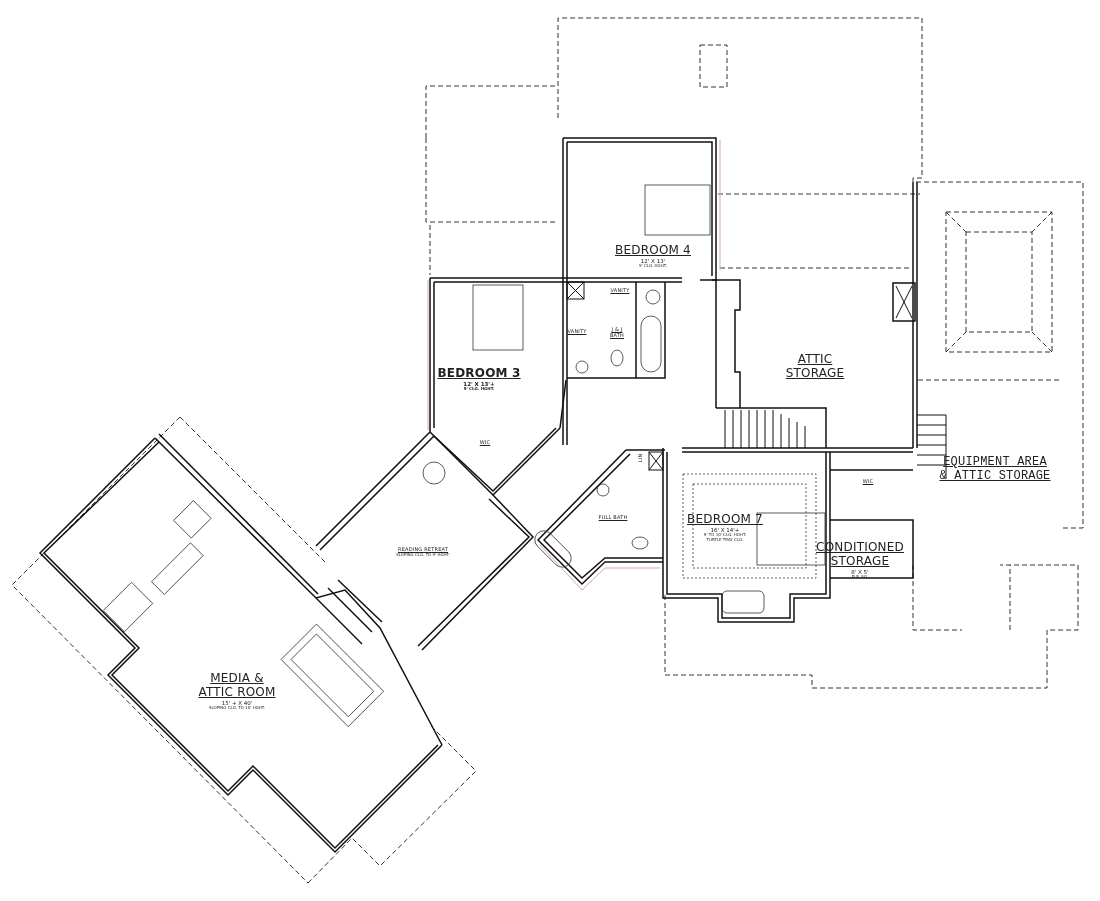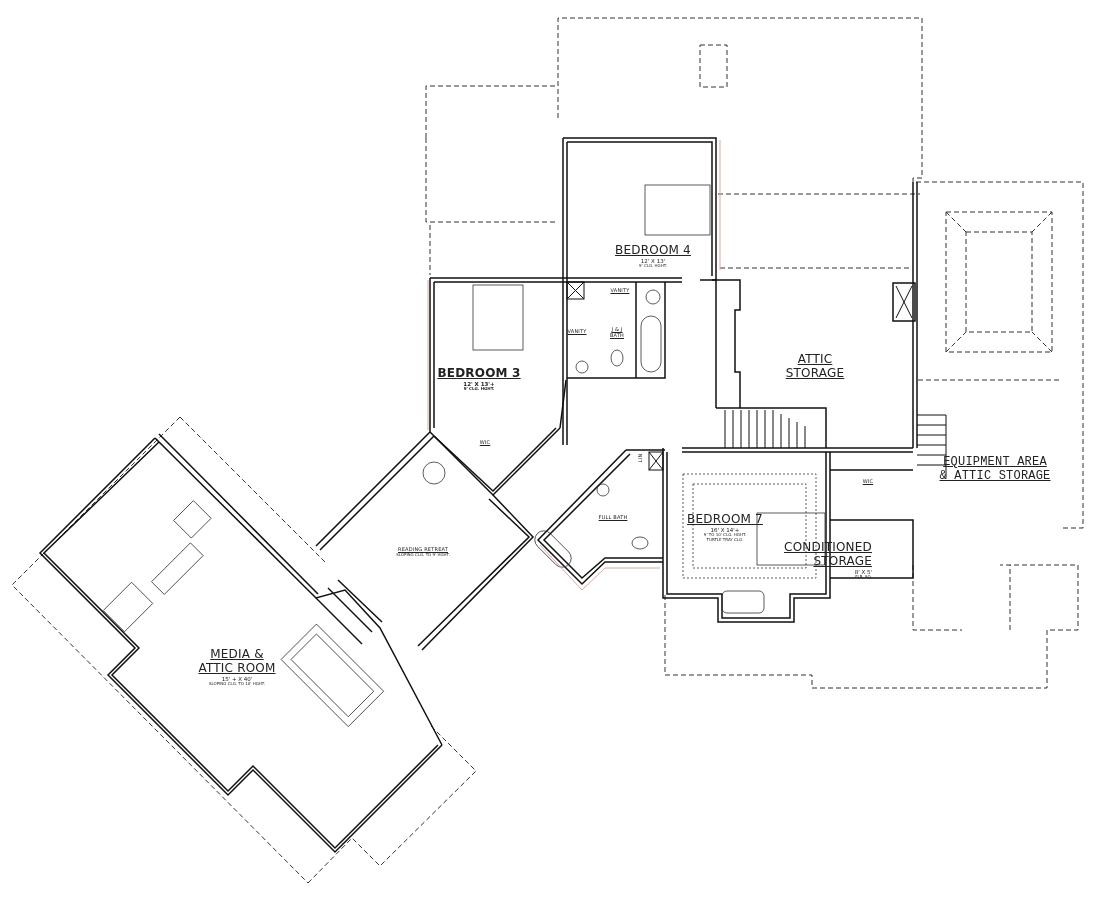--- a/index.html
+++ b/index.html
@@ -207,28 +207,28 @@
   <div class="name">FULL BATH</div>
 </div>
 
 <div class="lbl" style="left:725px; top:513px;">
   <div class="name">BEDROOM 7</div>
   <div class="dim">16' X 14'+</div>
   <div class="note">9' TO 10' CLG. HGHT.</div>
   <div class="note">TURTLE TRAY CLG.</div>
 </div>
 
-<div class="lbl" style="left:828px; top:541px;text-align:right;">
+<div class="lbl" style="left:860px; top:541px;">
   <div class="name">CONDITIONED</div>
   <div class="name">STORAGE</div>
   <div class="dim">8' X 5'</div>
   <div class="note">FLR. SQ.</div>
 </div>
 
-<div class="lbl" style="left:237px; top:648px;">
+<div class="lbl" style="left:237px; top:672px;">
   <div class="name">MEDIA &amp;</div>
   <div class="name">ATTIC ROOM</div>
   <div class="dim">15' + X 40'</div>
   <div class="note">SLOPING CLG. TO 10' HGHT.</div>
 </div>
 
 <div class="lbl small" style="left:641px; top:455px; transform:translate(-50%,0) rotate(-90deg);">
   <div class="name" style="text-decoration:none">LIN</div>
 </div>
 

